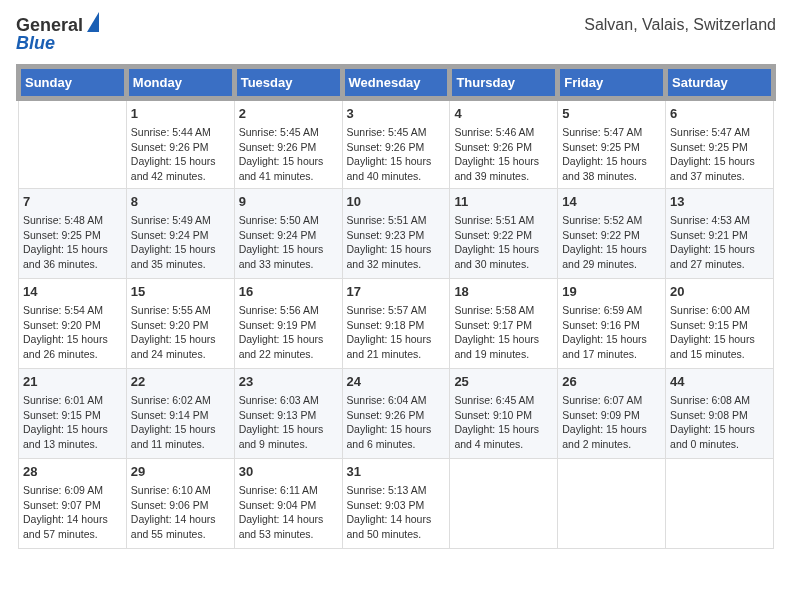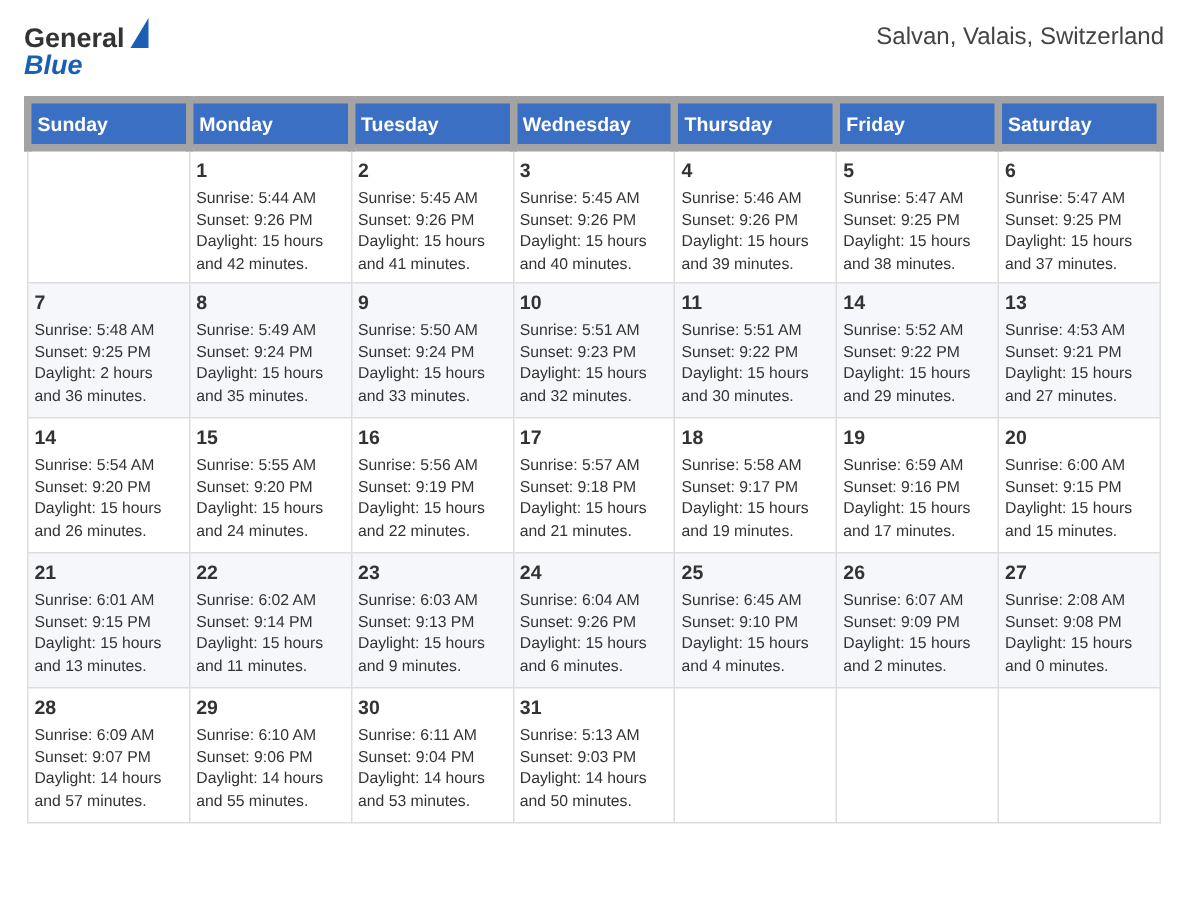--- a/index.html
+++ b/index.html
@@ -161,21 +161,21 @@
           <div class="day-info">Sunrise: 5:47 AM</div>
           <div class="day-info">Sunset: 9:25 PM</div>
           <div class="day-info">Daylight: 15 hours and 37 minutes.</div>
         </td>
       </tr>
       <tr>
         <td>
           <div class="day-num">7</div>
           <div class="day-info">Sunrise: 5:48 AM</div>
           <div class="day-info">Sunset: 9:25 PM</div>
-          <div class="day-info">Daylight: 2 hours and 36 minutes.</div>
+          <div class="day-info">Daylight: 15 hours and 36 minutes.</div>
         </td>
         <td>
           <div class="day-num">8</div>
           <div class="day-info">Sunrise: 5:49 AM</div>
           <div class="day-info">Sunset: 9:24 PM</div>
           <div class="day-info">Daylight: 15 hours and 35 minutes.</div>
         </td>
         <td>
           <div class="day-num">9</div>
           <div class="day-info">Sunrise: 5:50 AM</div>
@@ -282,22 +282,22 @@
           <div class="day-info">Sunset: 9:10 PM</div>
           <div class="day-info">Daylight: 15 hours and 4 minutes.</div>
         </td>
         <td>
           <div class="day-num">26</div>
           <div class="day-info">Sunrise: 6:07 AM</div>
           <div class="day-info">Sunset: 9:09 PM</div>
           <div class="day-info">Daylight: 15 hours and 2 minutes.</div>
         </td>
         <td>
-          <div class="day-num">27</div>
-          <div class="day-info">Sunrise: 2:08 AM</div>
+          <div class="day-num">44</div>
+          <div class="day-info">Sunrise: 6:08 AM</div>
           <div class="day-info">Sunset: 9:08 PM</div>
           <div class="day-info">Daylight: 15 hours and 0 minutes.</div>
         </td>
       </tr>
       <tr>
         <td>
           <div class="day-num">28</div>
           <div class="day-info">Sunrise: 6:09 AM</div>
           <div class="day-info">Sunset: 9:07 PM</div>
           <div class="day-info">Daylight: 14 hours and 57 minutes.</div>

